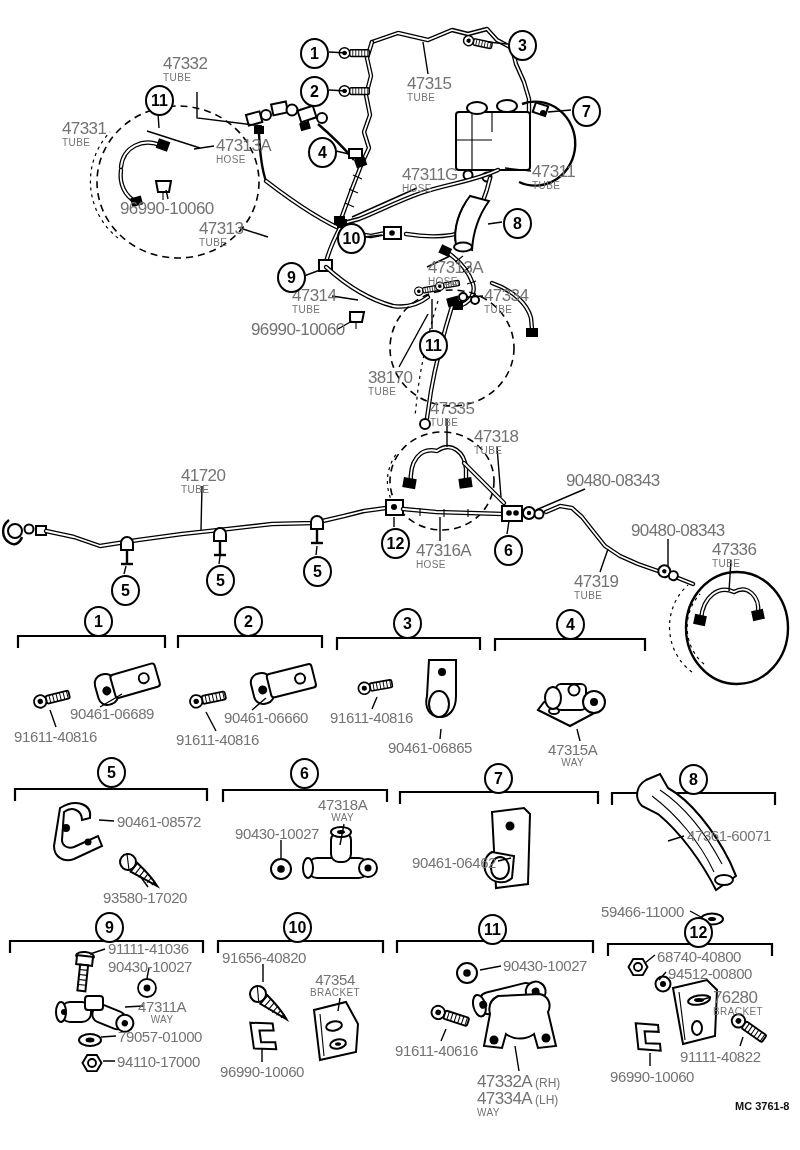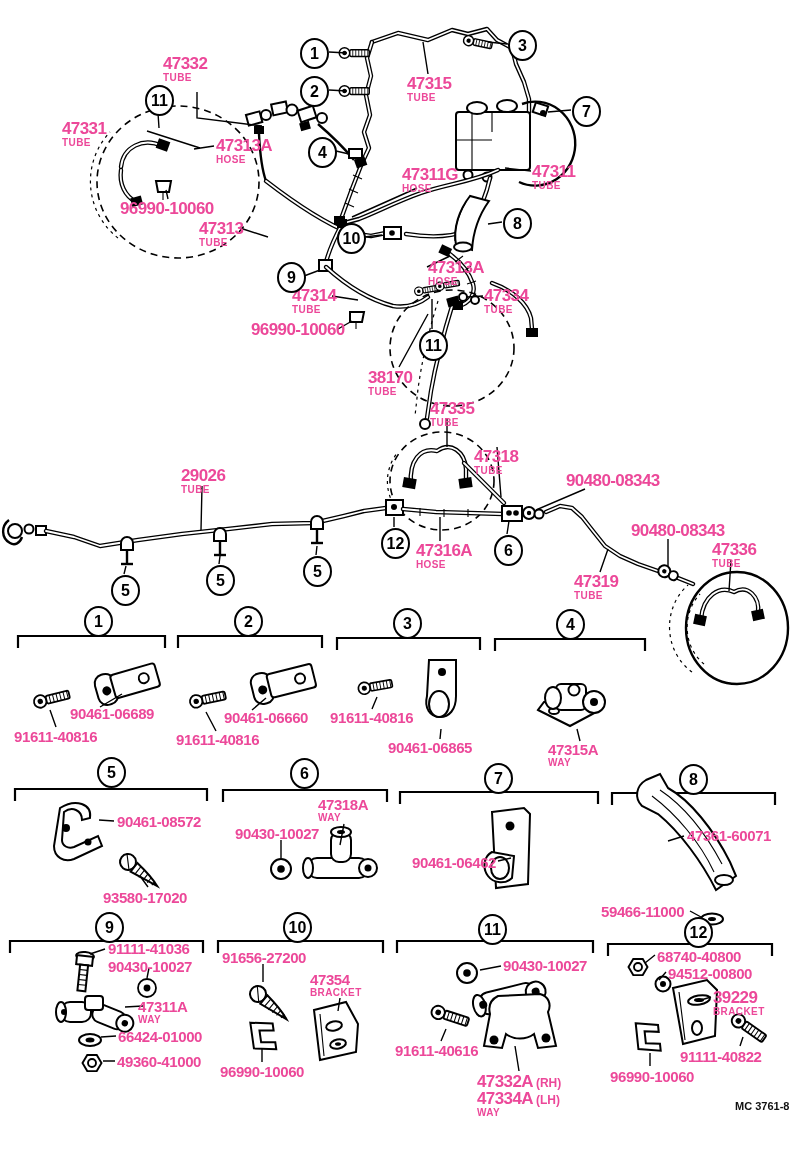--- a/index.html
+++ b/index.html
@@ -9,23 +9,23 @@
   .tA{fill:none;stroke:#000;stroke-width:4.4;stroke-linejoin:round;stroke-linecap:round;}
   .tB{fill:none;stroke:#fff;stroke-width:1.8;stroke-linejoin:round;stroke-linecap:round;}
   .sol{fill:none;stroke:#000;stroke-width:2.4;}
   .ln{fill:none;stroke:#000;stroke-width:1.4;}
   .th{fill:none;stroke:#000;stroke-width:1.1;}
   .p{fill:#fff;stroke:#000;stroke-width:2;}
   .pb{fill:#000;stroke:none;}
   .dash{fill:none;stroke:#000;stroke-width:1.6;stroke-dasharray:7 5;}
   .dash2{fill:none;stroke:#000;stroke-width:1.2;stroke-dasharray:3 4;}
   .brk{fill:none;stroke:#000;stroke-width:2.2;}
-  .lbl{position:absolute;font-weight:bold;font-size:17px;line-height:1.0;letter-spacing:-0.6px;
-       color:#ec4899;white-space:nowrap;}
-  .lbl.s{font-size:15px;letter-spacing:-0.4px;}
+  .lbl{position:absolute;font-weight:normal;font-size:17px;line-height:1.0;letter-spacing:-0.6px;
+       color:#737373;white-space:nowrap;}
+  .lbl.s{font-size:15px;letter-spacing:-0.4px;text-align:center;}
   .lbl .sub{display:block;font-size:10px;letter-spacing:0.4px;margin-top:1px;}
   .lbl .suffix{font-size:12px;letter-spacing:0;margin-left:3px;}
   .circ{position:absolute;width:25px;height:27px;border:2.6px solid #000;border-radius:50%;
         display:flex;align-items:center;justify-content:center;background:#fff;color:#000;
         font-weight:bold;font-size:16px;}
   .code{position:absolute;font-weight:bold;font-size:11px;color:#111;}
 </style>
 </head>
 <body>
 
@@ -415,23 +415,23 @@
 <div class="lbl" style="left:199px;top:220px"><span>47313</span><span class="sub">TUBE</span></div>
 <div class="lbl" style="left:407px;top:75px"><span>47315</span><span class="sub">TUBE</span></div>
 <div class="lbl" style="left:402px;top:166px"><span>47311G</span><span class="sub">HOSE</span></div>
 <div class="lbl" style="left:532px;top:163px"><span>47311</span><span class="sub">TUBE</span></div>
 <div class="lbl" style="left:292px;top:287px"><span>47314</span><span class="sub">TUBE</span></div>
 <div class="lbl" style="left:251px;top:321px"><span>96990-10060</span></div>
 <div class="lbl" style="left:428px;top:259px"><span>47313A</span><span class="sub">HOSE</span></div>
 <div class="lbl" style="left:484px;top:287px"><span>47334</span><span class="sub">TUBE</span></div>
 <div class="lbl" style="left:368px;top:369px"><span>38170</span><span class="sub">TUBE</span></div>
 <div class="lbl" style="left:430px;top:400px"><span>47335</span><span class="sub">TUBE</span></div>
-<div class="lbl" style="left:474px;top:448px"><span>47318</span><span class="sub">TUBE</span></div>
+<div class="lbl" style="left:474px;top:428px"><span>47318</span><span class="sub">TUBE</span></div>
 <div class="lbl" style="left:566px;top:472px"><span>90480-08343</span></div>
-<div class="lbl" style="left:181px;top:467px"><span>29026</span><span class="sub">TUBE</span></div>
+<div class="lbl" style="left:181px;top:467px"><span>41720</span><span class="sub">TUBE</span></div>
 <div class="lbl" style="left:416px;top:542px"><span>47316A</span><span class="sub">HOSE</span></div>
 <div class="lbl" style="left:574px;top:573px"><span>47319</span><span class="sub">TUBE</span></div>
 <div class="lbl" style="left:631px;top:522px"><span>90480-08343</span></div>
 <div class="lbl" style="left:712px;top:541px"><span>47336</span><span class="sub">TUBE</span></div>
 
 <div class="circ" style="left:300px;top:38px">1</div>
 <div class="circ" style="left:300px;top:76px">2</div>
 <div class="circ" style="left:508px;top:30px">3</div>
 <div class="circ" style="left:308px;top:137px">4</div>
 <div class="circ" style="left:572px;top:96px">7</div>
@@ -469,30 +469,30 @@
 <div class="lbl s" style="left:117px;top:814px"><span>90461-08572</span></div>
 <div class="lbl s" style="left:103px;top:890px"><span>93580-17020</span></div>
 <div class="lbl s" style="left:318px;top:797px"><span>47318A</span><span class="sub">WAY</span></div>
 <div class="lbl s" style="left:235px;top:826px"><span>90430-10027</span></div>
 <div class="lbl s" style="left:412px;top:855px"><span>90461-06462</span></div>
 <div class="lbl s" style="left:687px;top:828px"><span>47361-60071</span></div>
 <div class="lbl s" style="left:601px;top:904px"><span>59466-11000</span></div>
 <div class="lbl s" style="left:108px;top:941px"><span>91111-41036</span></div>
 <div class="lbl s" style="left:108px;top:959px"><span>90430-10027</span></div>
 <div class="lbl s" style="left:138px;top:999px"><span>47311A</span><span class="sub">WAY</span></div>
-<div class="lbl s" style="left:118px;top:1029px"><span>66424-01000</span></div>
-<div class="lbl s" style="left:117px;top:1054px"><span>49360-41000</span></div>
-<div class="lbl s" style="left:222px;top:950px"><span>91656-27200</span></div>
+<div class="lbl s" style="left:118px;top:1029px"><span>79057-01000</span></div>
+<div class="lbl s" style="left:117px;top:1054px"><span>94110-17000</span></div>
+<div class="lbl s" style="left:222px;top:950px"><span>91656-40820</span></div>
 <div class="lbl s" style="left:310px;top:972px"><span>47354</span><span class="sub">BRACKET</span></div>
 <div class="lbl s" style="left:220px;top:1064px"><span>96990-10060</span></div>
 <div class="lbl s" style="left:503px;top:958px"><span>90430-10027</span></div>
 <div class="lbl s" style="left:395px;top:1043px"><span>91611-40616</span></div>
 <div class="lbl" style="left:477px;top:1073px"><span>47332A</span><span class="suffix">(RH)</span></div>
 <div class="lbl" style="left:477px;top:1090px"><span>47334A</span><span class="suffix">(LH)</span><span class="sub">WAY</span></div>
 <div class="lbl s" style="left:657px;top:949px"><span>68740-40800</span></div>
 <div class="lbl s" style="left:668px;top:966px"><span>94512-00800</span></div>
-<div class="lbl" style="left:713px;top:989px"><span>39229</span><span class="sub">BRACKET</span></div>
+<div class="lbl" style="left:713px;top:989px"><span>76280</span><span class="sub">BRACKET</span></div>
 <div class="lbl s" style="left:680px;top:1049px"><span>91111-40822</span></div>
 <div class="lbl s" style="left:610px;top:1069px"><span>96990-10060</span></div>
 
 <div class="code" style="left:735px;top:1100px">MC 3761-8</div>
 
 </div>
 
 </body></html>

